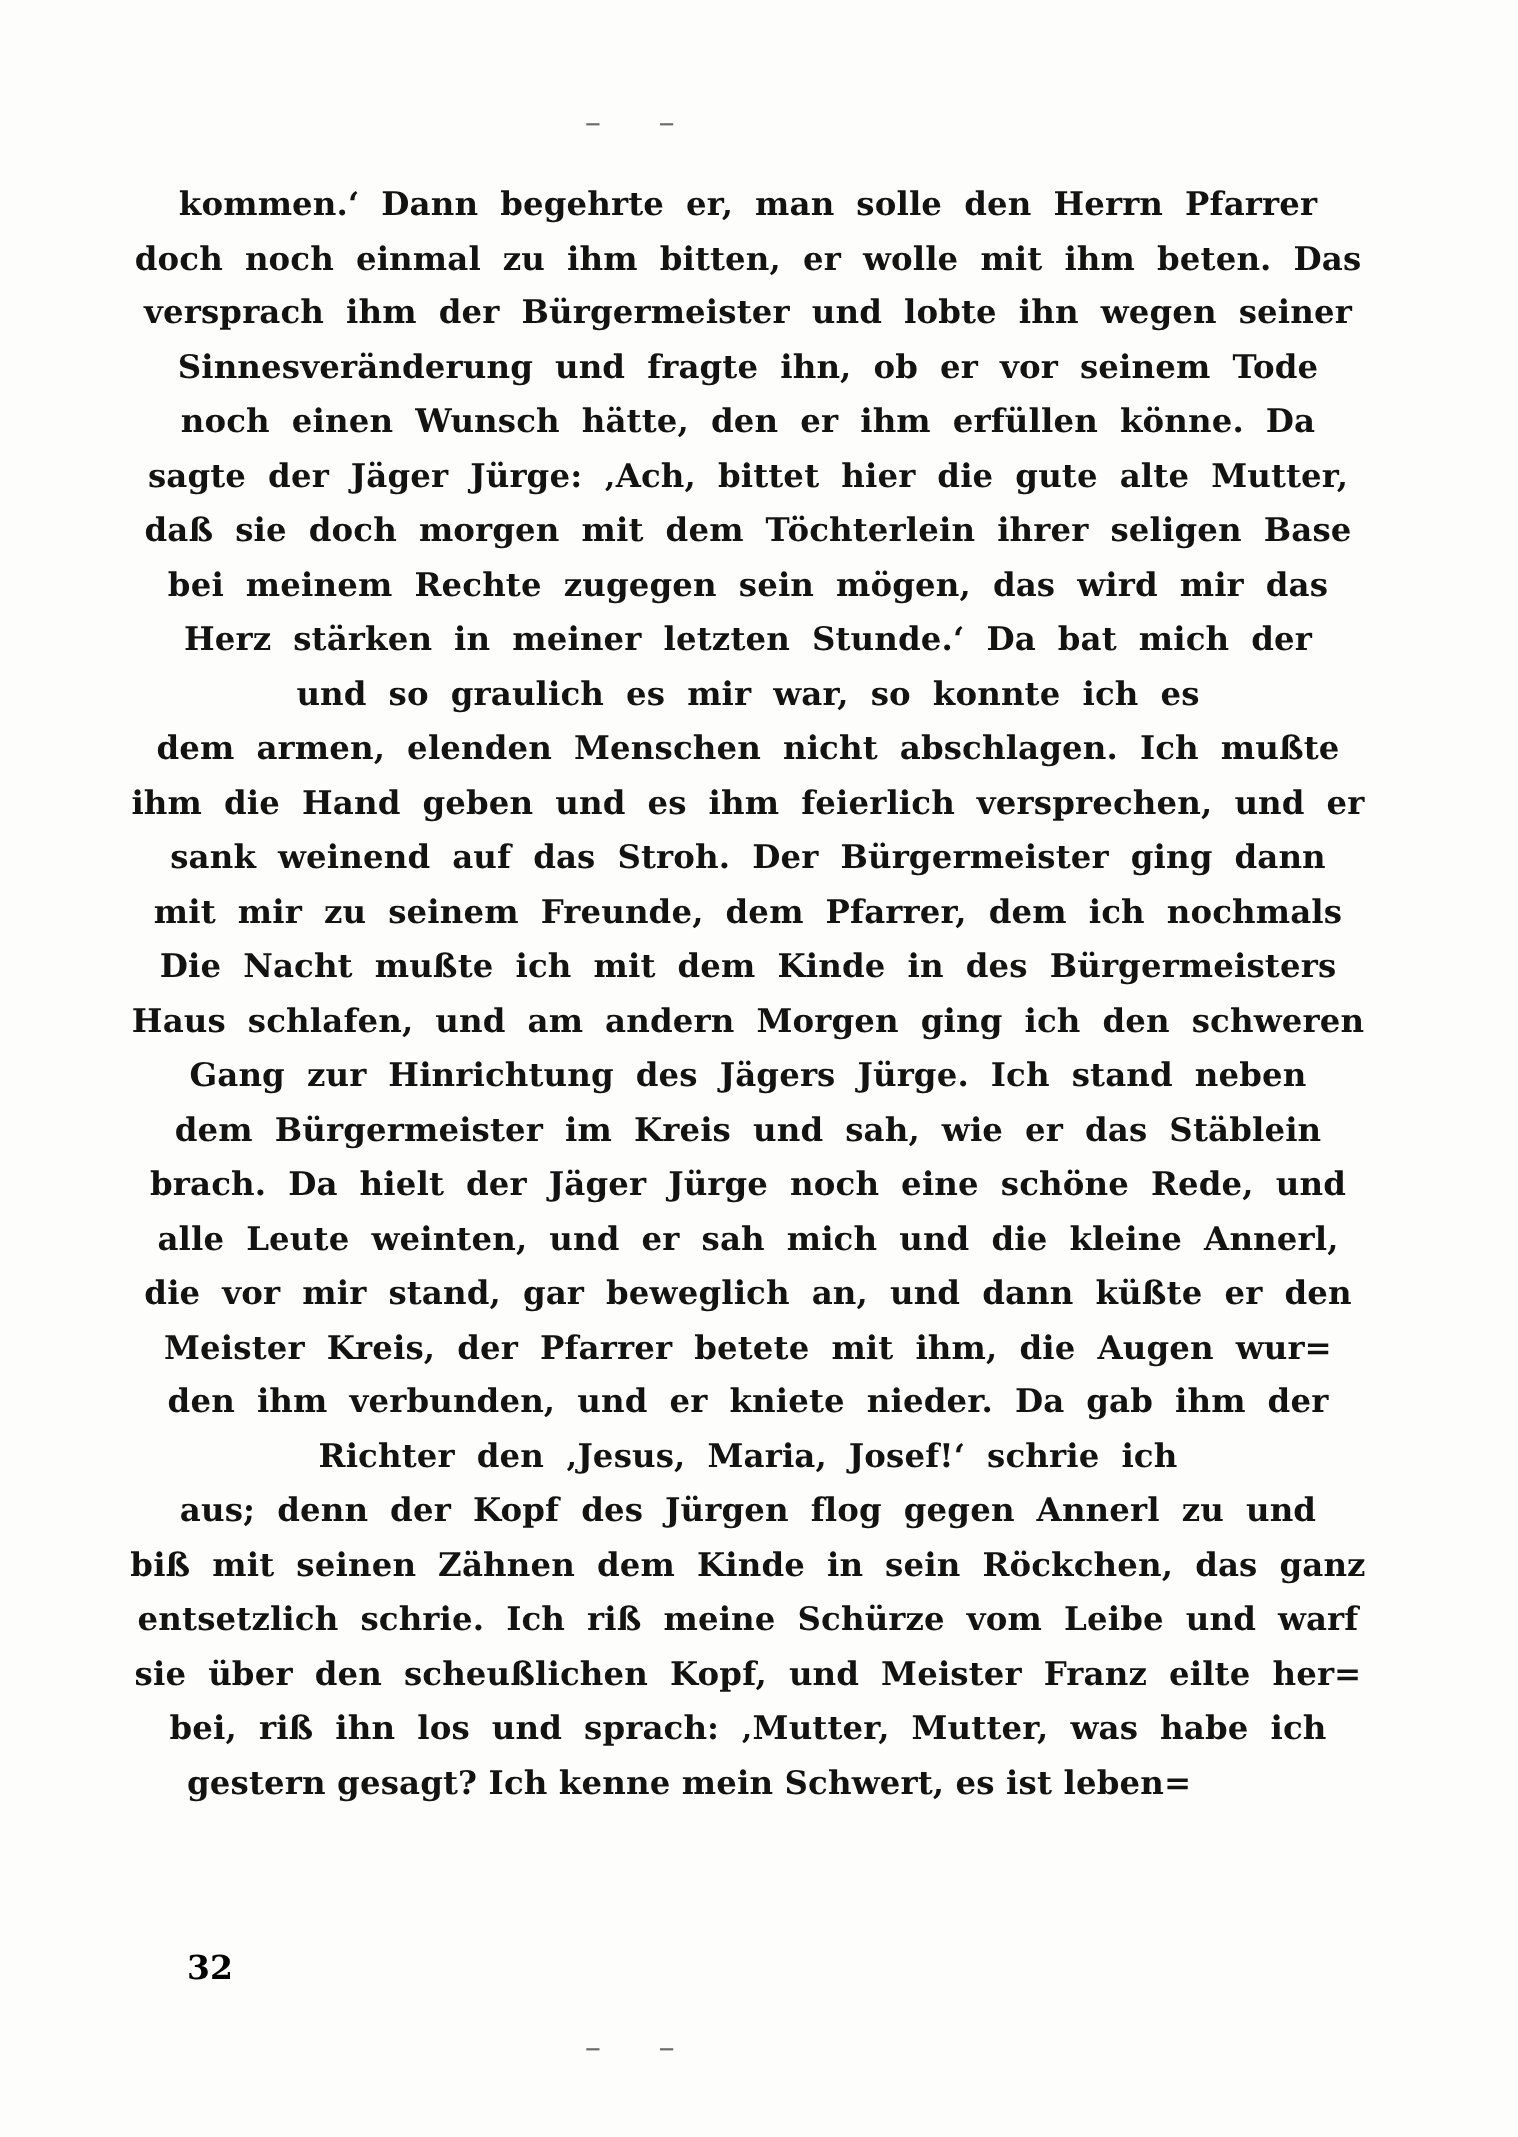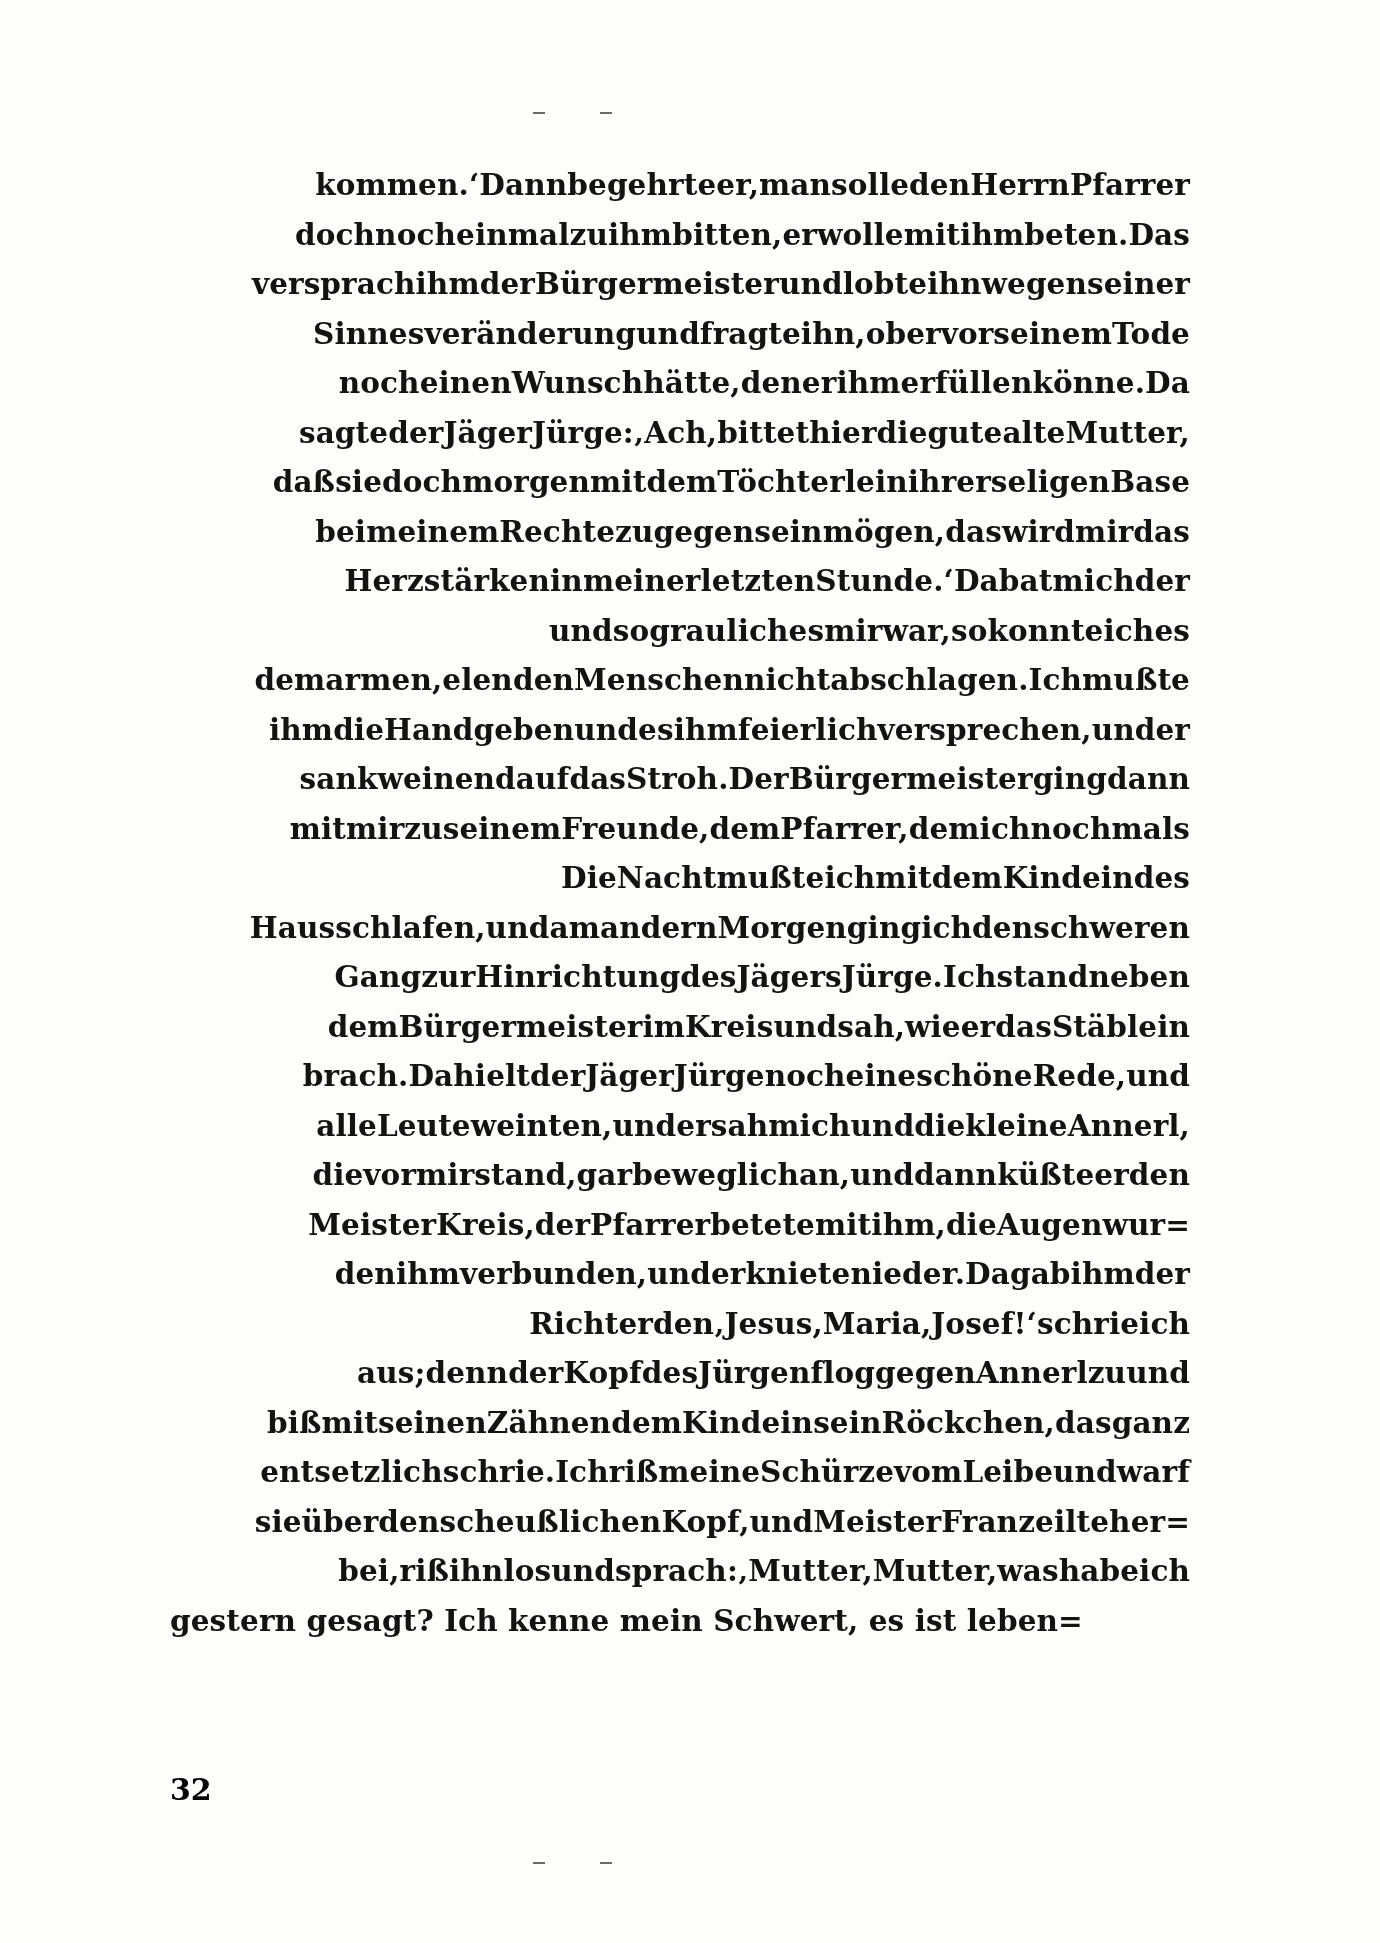--- a/index.html
+++ b/index.html
@@ -35,21 +35,22 @@
   .para + .para {
     margin-top: 0;
   }
   .line {
     display: block;
     white-space: nowrap;
   }
   
   .line.j {
     display: flex;
-    justify-content: flex-end;
+    justify-content: center;
+    gap: 20px;
   }
   .line.j > span {
     display: inline-block;
   }
   .page-number {
     position: absolute;
     left: 170px;
     top: 1772px;
     font-family: "DejaVu Serif", serif;
     font-size: 30px;
@@ -250,20 +251,21 @@
       <span class="line j">
           <span>Die</span>
           <span>Nacht</span>
           <span>mußte</span>
           <span>ich</span>
           <span>mit</span>
           <span>dem</span>
           <span>Kinde</span>
           <span>in</span>
           <span>des</span>
+          <span>Bürgermeisters</span>
         </span>
       <span class="line j">
           <span>Haus</span>
           <span>schlafen,</span>
           <span>und</span>
           <span>am</span>
           <span>andern</span>
           <span>Morgen</span>
           <span>ging</span>
           <span>ich</span>

